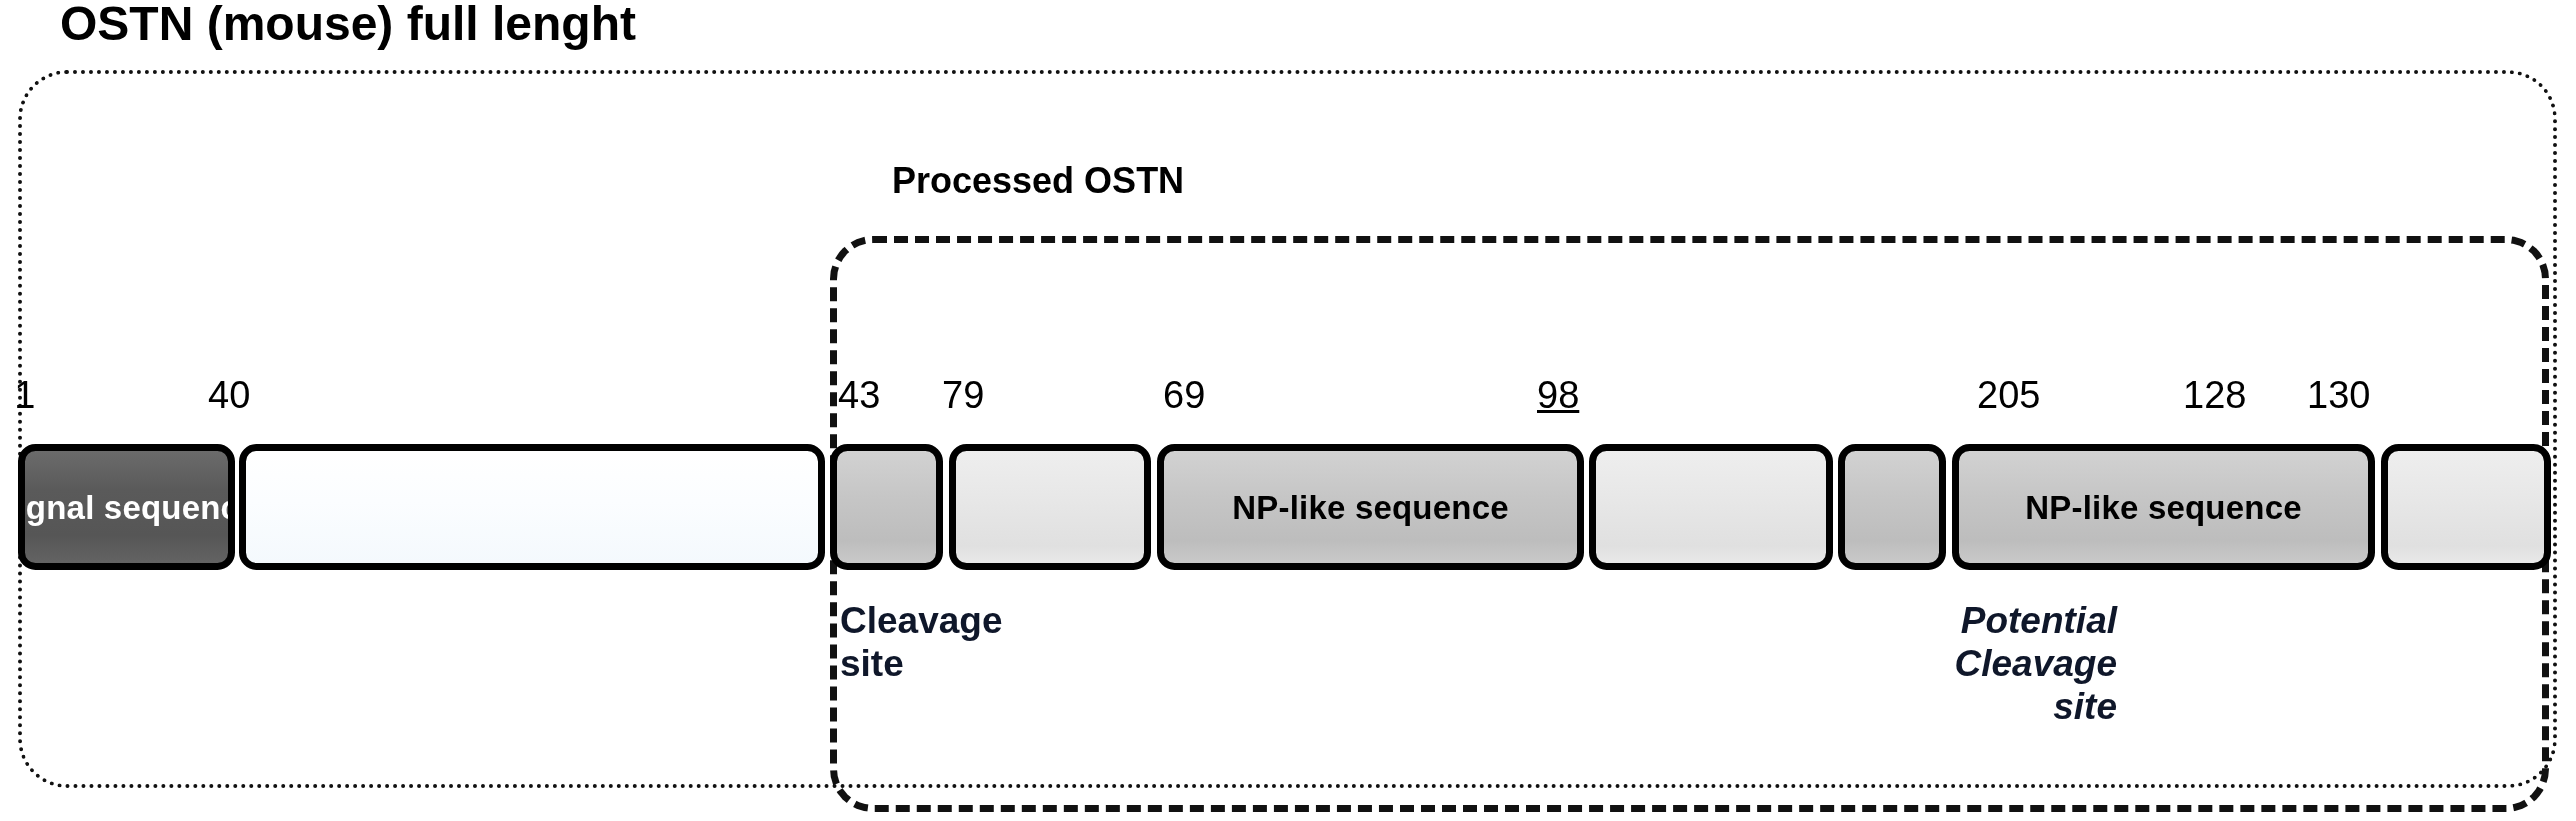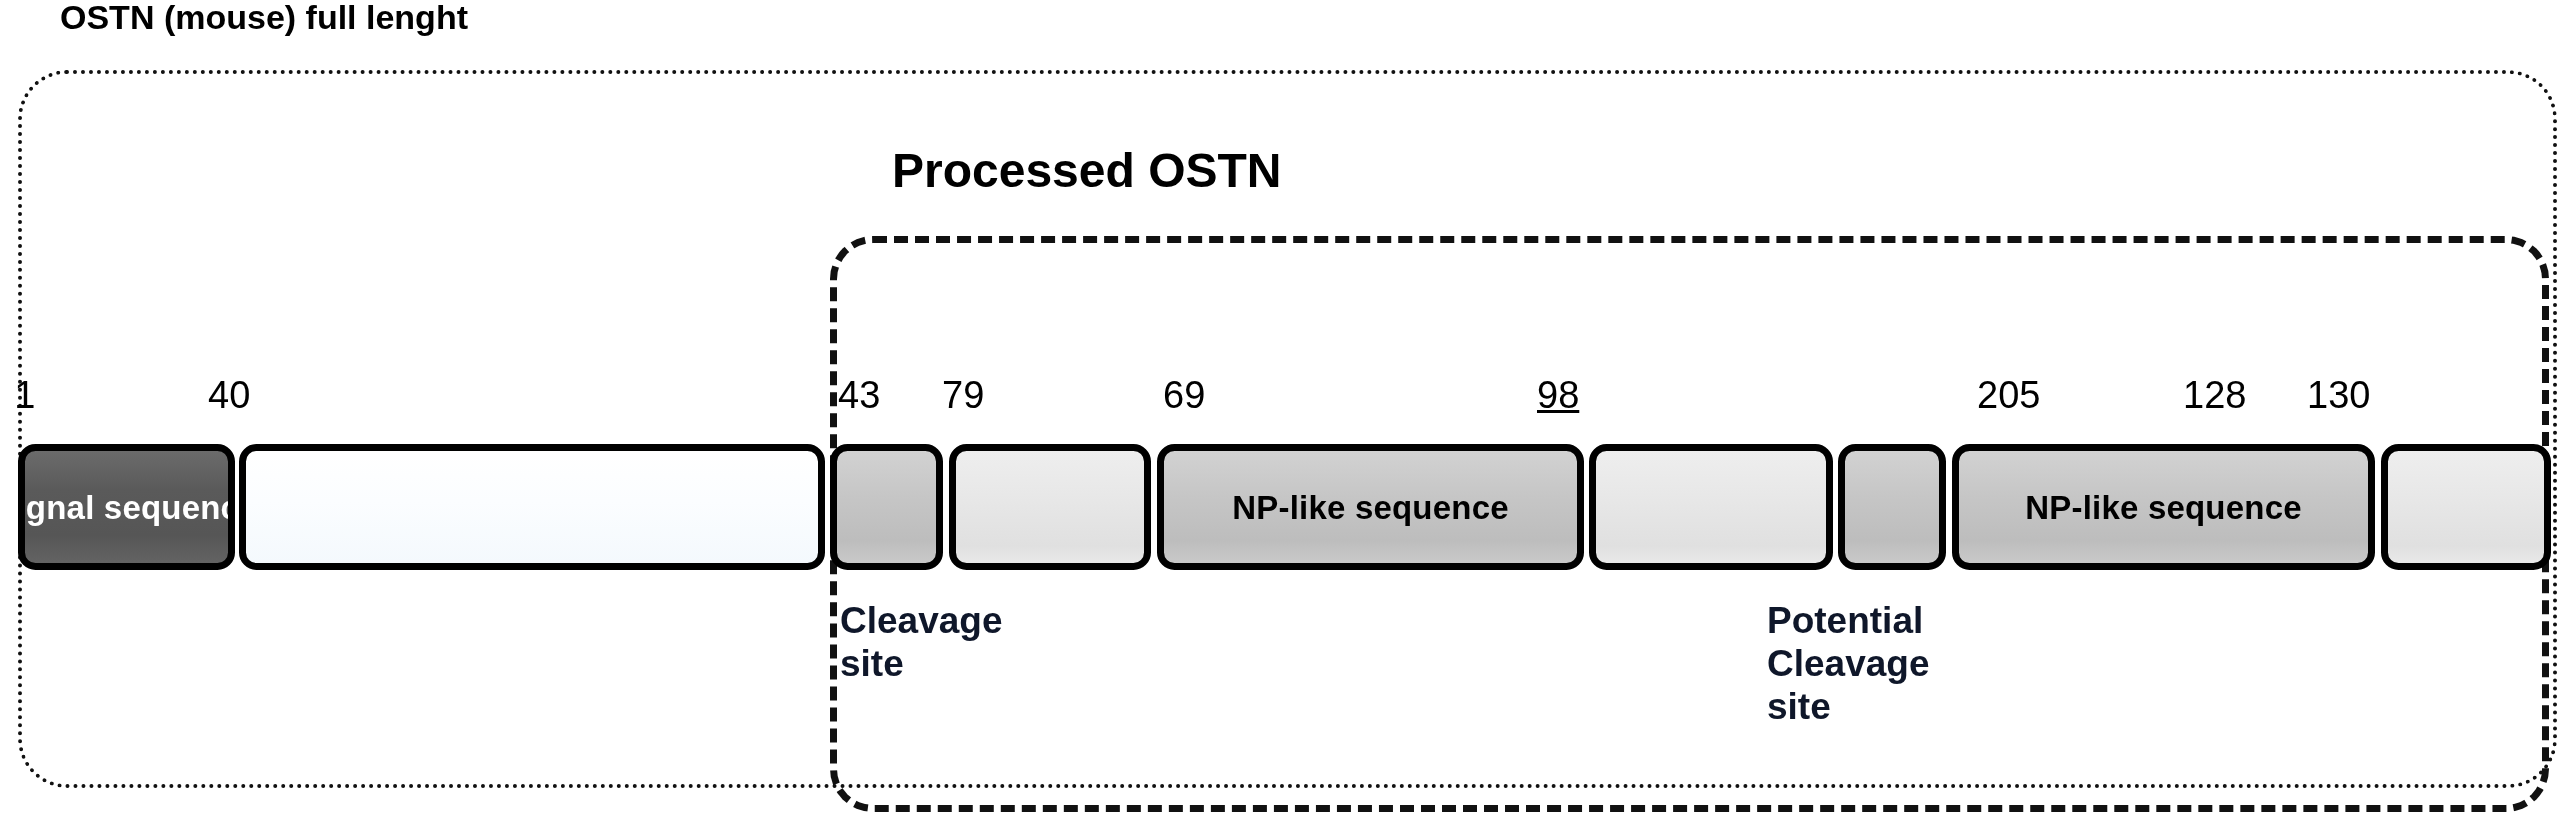--- a/index.html
+++ b/index.html
@@ -36,22 +36,22 @@
   }
 
   
   .frame-caption{
     position:absolute;
     font-weight:bold;
     color:#000000;
     white-space:nowrap;
     line-height:1;
   }
-  .caption-outer{ left:60px;  top:0px;   font-size:34px; }
-  .caption-inner{ left:892px; top:147px; font-size:48px; }
+  .caption-outer{ left:60px;  top:0px;   font-size:48px; }
+  .caption-inner{ left:892px; top:163px; font-size:36px; }
 
   
   #bar{
     position:absolute;
     left:0; top:444px;
     width:2576px; height:126px;
   }
   .seg{
     position:absolute;
     top:0;
@@ -102,21 +102,21 @@
   .annot{
     position:absolute;
     font-size:37px;
     font-weight:bold;
     color:#0f172a;
     line-height:1.16;
     white-space:pre-line;
     margin-top:20px;
   }
   .annot-left{ text-align:left; }
-  .annot-center{ text-align:left; }
+  .annot-center{ text-align:right;font-style:italic; }
 </style>
 </head>
 <body>
 
 <div id="stage">
 
   <div class="frame frame-outer"></div>
   <div class="frame-caption caption-outer">OSTN (mouse) full lenght</div>
 
   <div class="frame frame-inner"></div>

